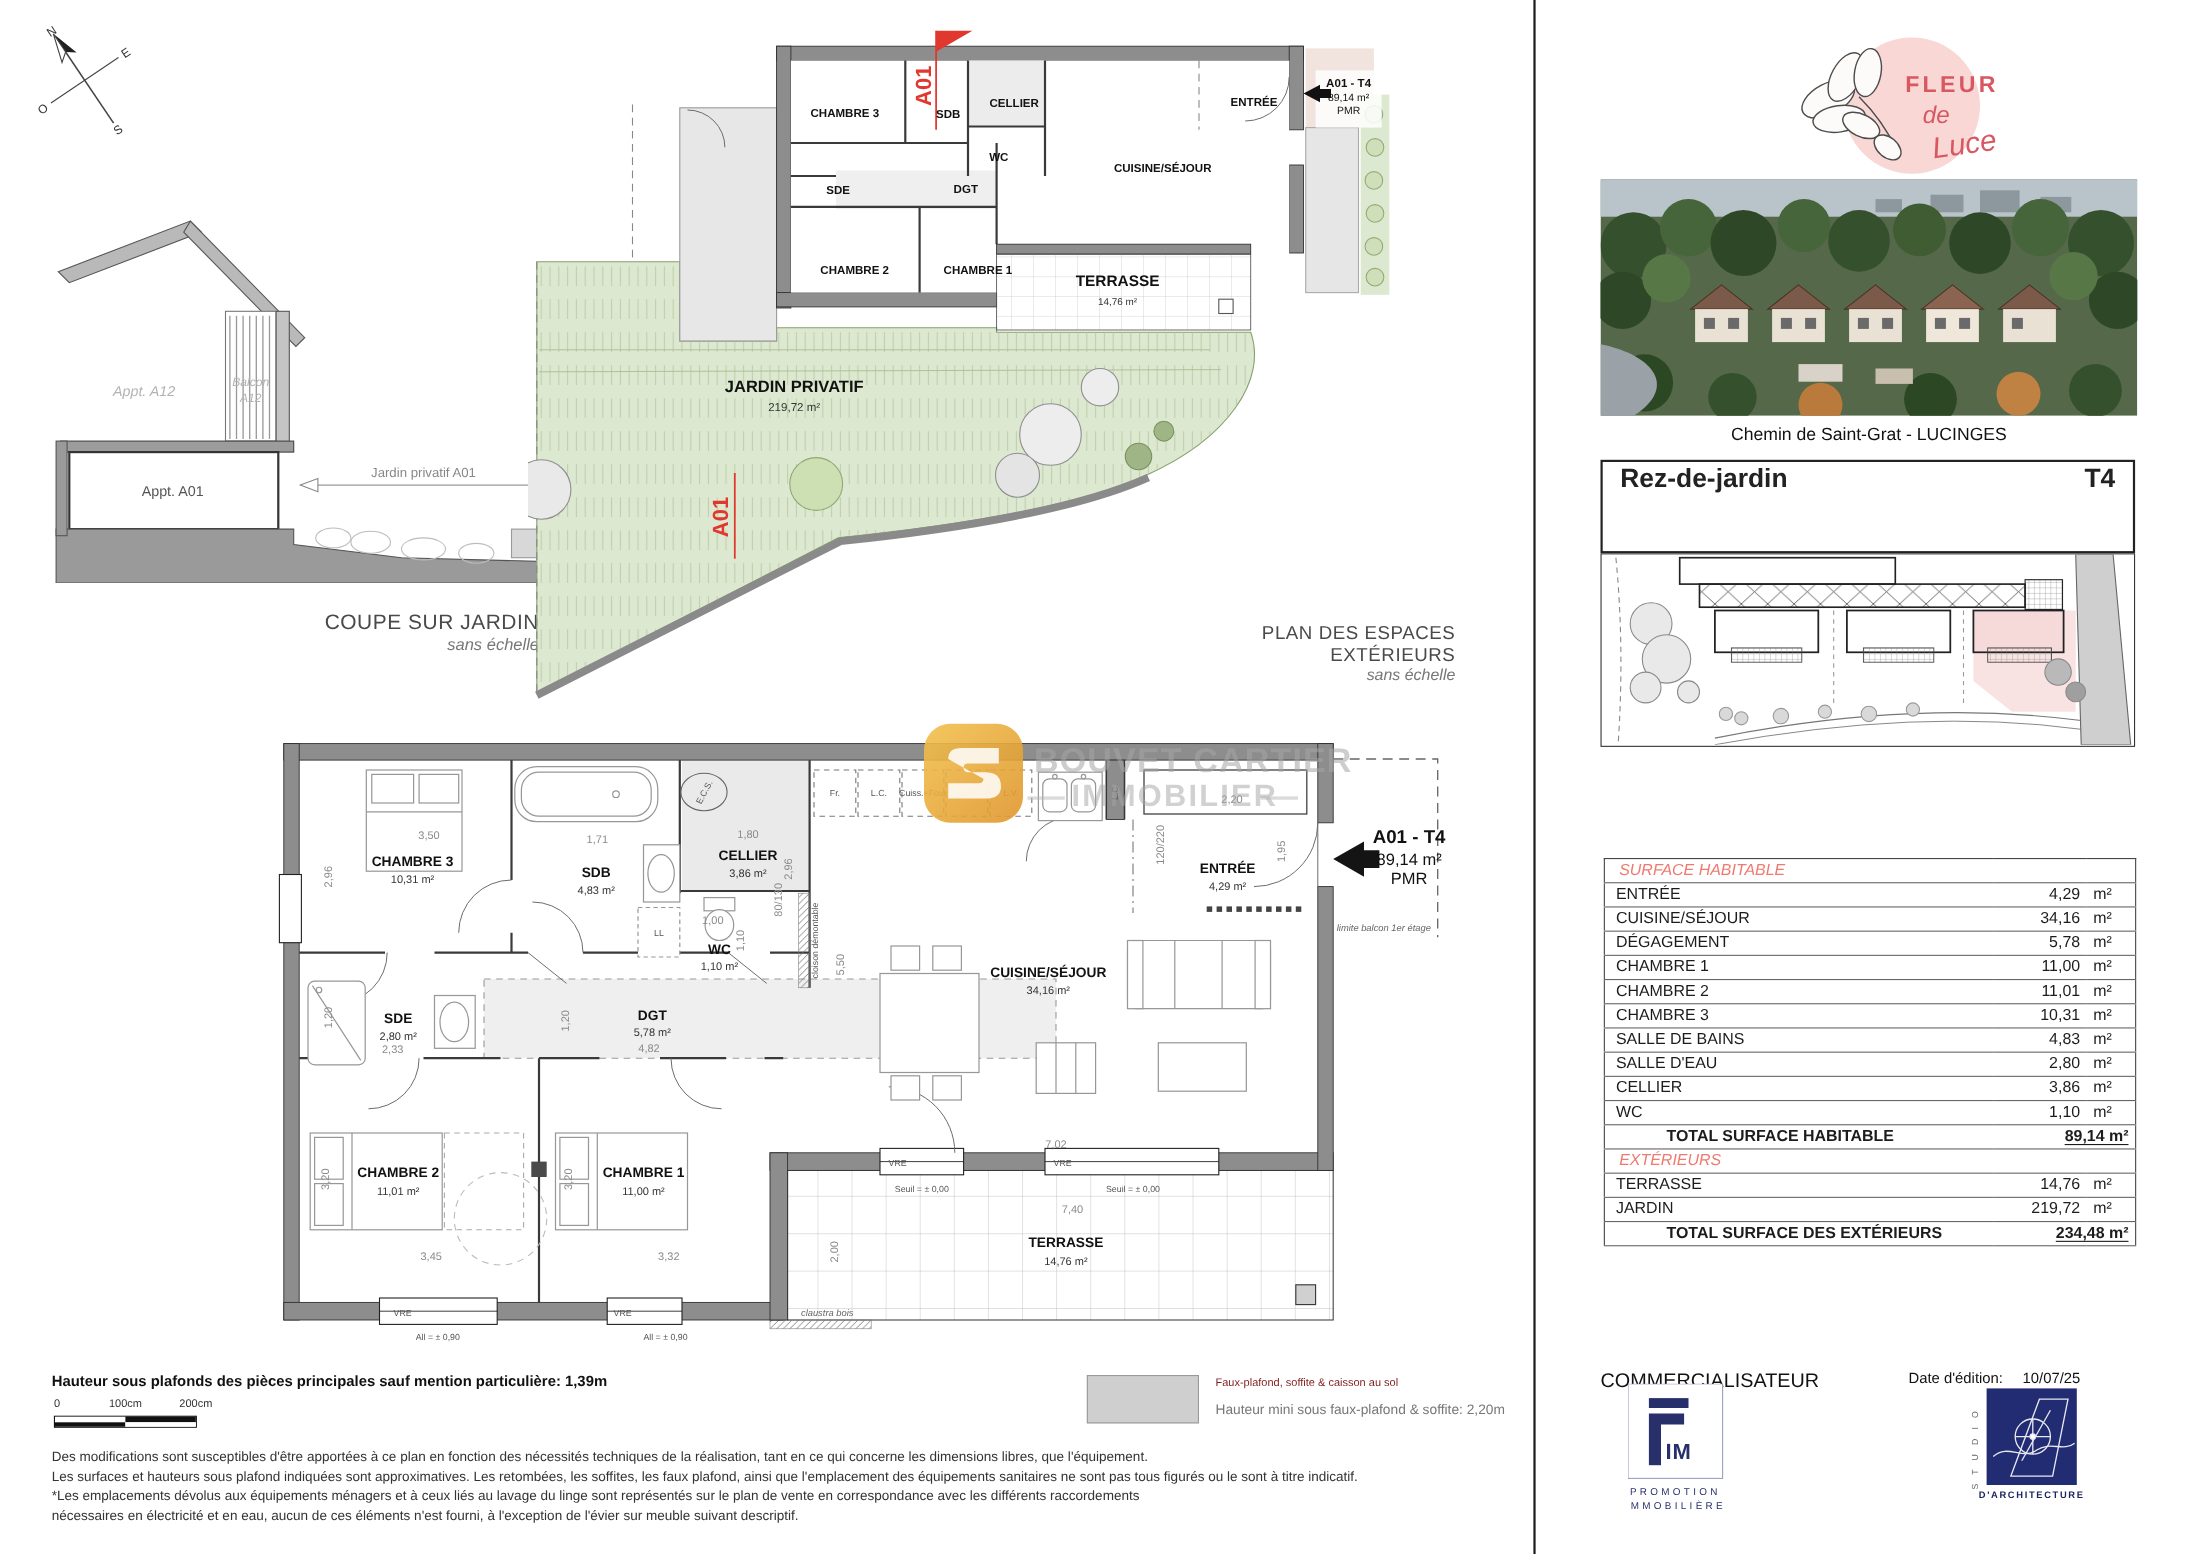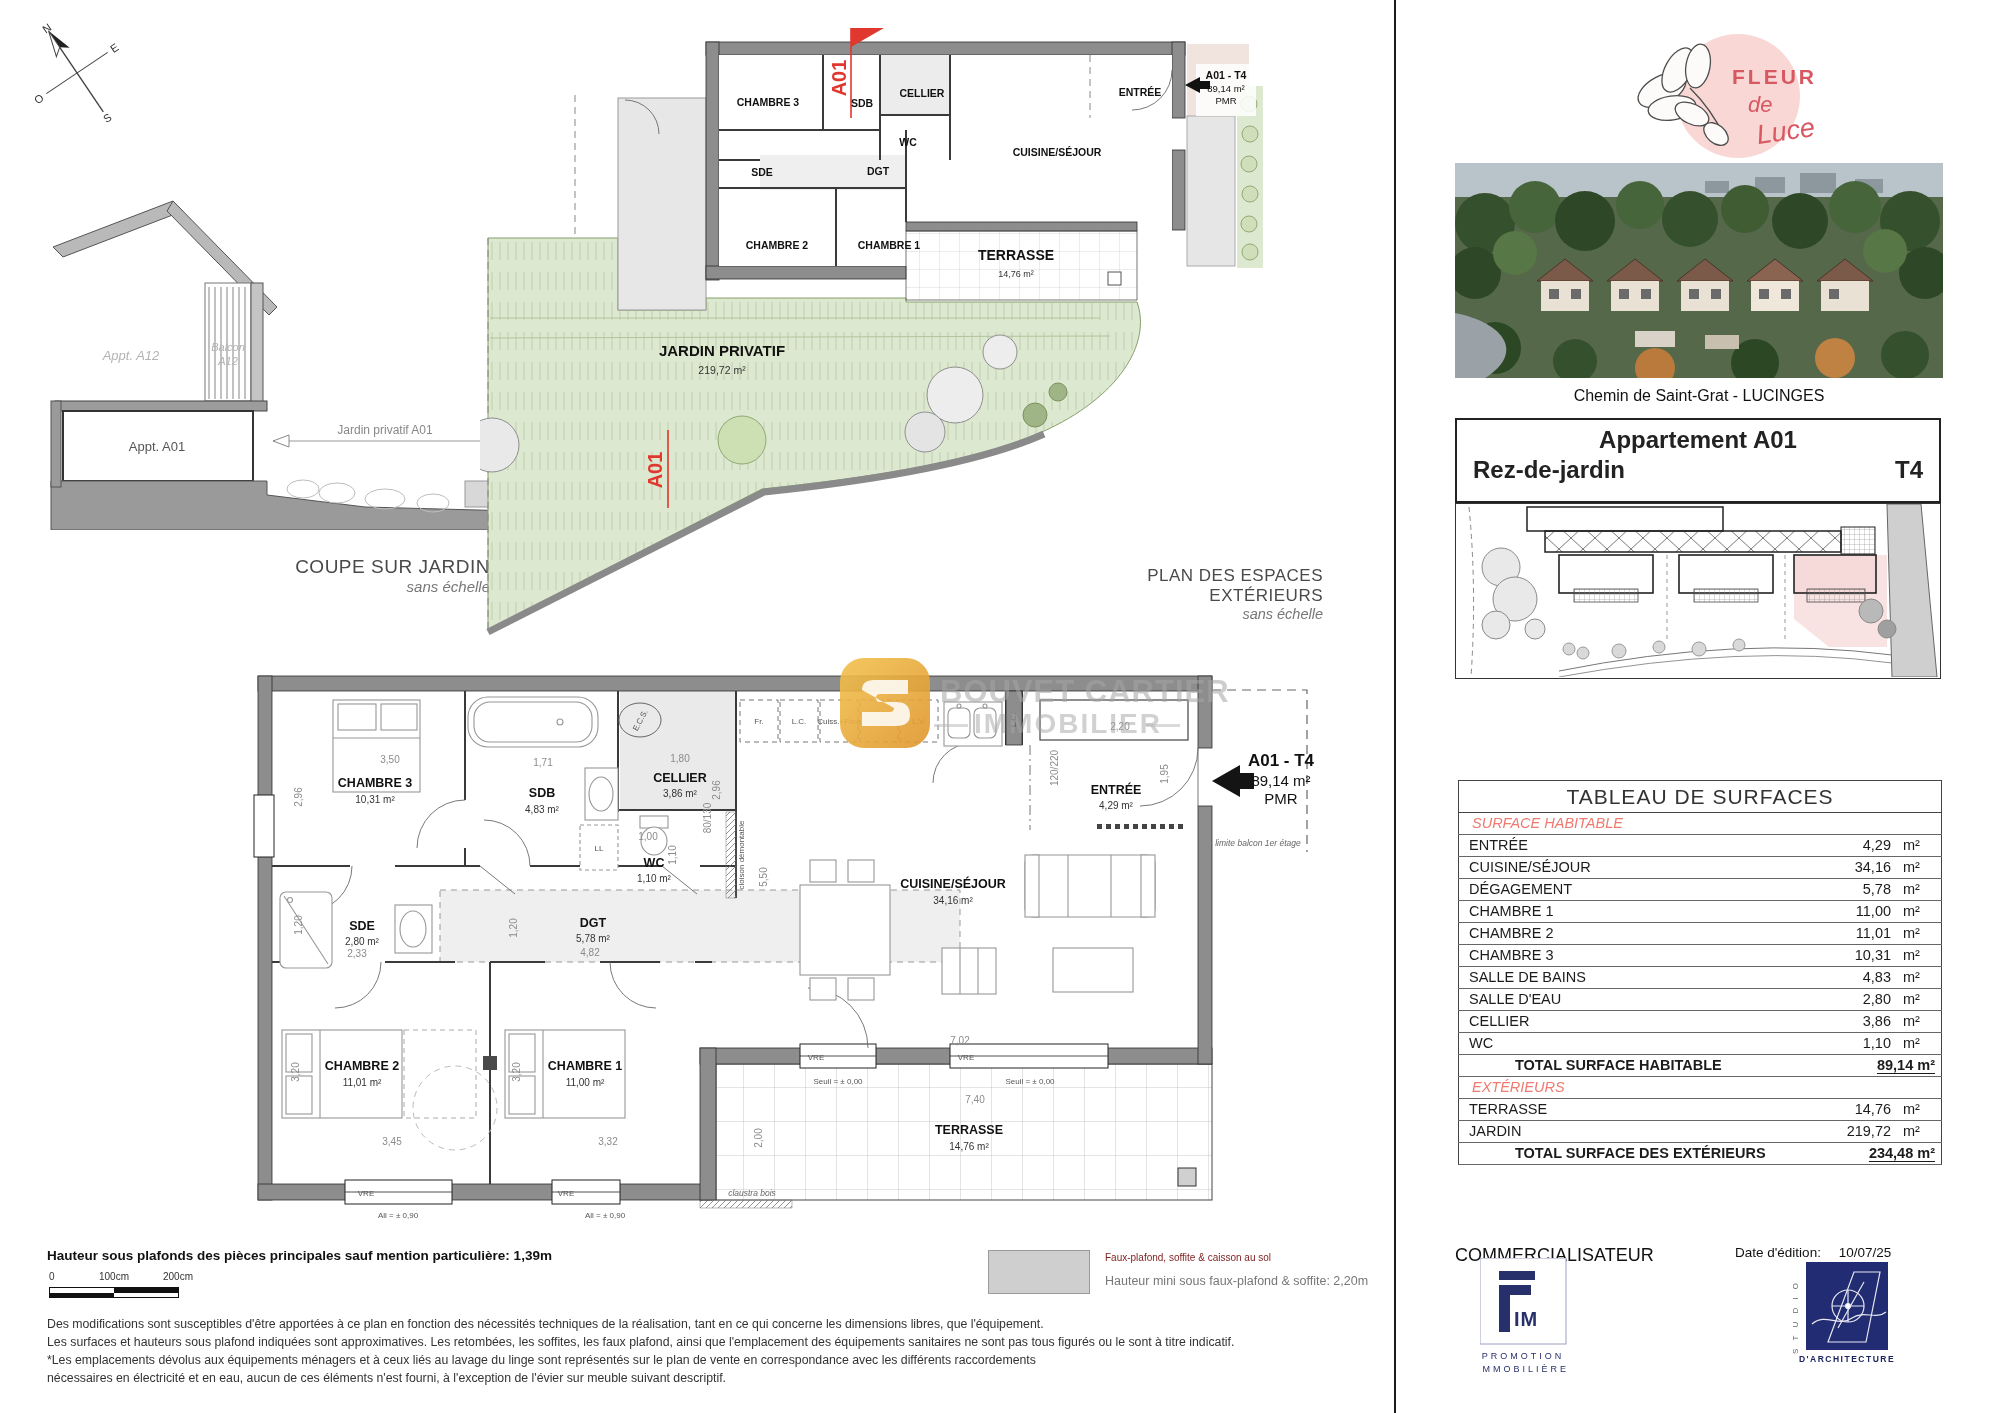--- a/index.html
+++ b/index.html
@@ -616,21 +616,20 @@
       <circle cx="380" cy="195" r="20" fill="#c08243"></circle>
         <circle cx="450" cy="192" r="24" fill="#35502c"></circle>
       <path d="M0,150 C50,160 70,190 30,215 L0,215 Z" fill="#9aa2a8"></path>
       <rect x="180" y="168" width="40" height="16" fill="#d8d2c8"></rect>
         <rect x="250" y="172" width="34" height="14" fill="#c9bfae"></rect>
     </g>
   </svg>
   <div class="abs address" style="left:1455px;top:387px">Chemin de Saint-Grat - LUCINGES</div>
 
   <div class="abs titleBox" style="left:1455px;top:418px">
-    <div class="titleRow1">Appartement A01</div>
     <div class="titleRow2">
       <span>Rez-de-jardin</span>
       <span>T4</span>
     </div>
   </div>
 
   <div class="abs siteBox" style="left:1455px;top:503px">
     <svg width="483" height="173" viewBox="1457 505 483 173">
       <defs>
         <pattern id="xbrace" width="24" height="22" patternUnits="userSpaceOnUse">
@@ -679,23 +678,20 @@
     </svg>
   </div>
 
   <table class="surf abs" style="left:1458px;top:780px">
     <colgroup>
         <col style="width:350px">
         <col style="width:84px">
         <col style="width:44px">
       </colgroup>
     <tbody>
-        <tr class="hd">
-          <td colspan="3">TABLEAU DE SURFACES</td>
-        </tr>
     <tr class="sec">
           <td colspan="3">SURFACE HABITABLE</td>
         </tr>
     <tr>
           <td class="lbl">ENTRÉE</td>
           <td class="val">4,29</td>
           <td class="unit">m²</td>
         </tr>
     <tr>
           <td class="lbl">CUISINE/SÉJOUR</td>

